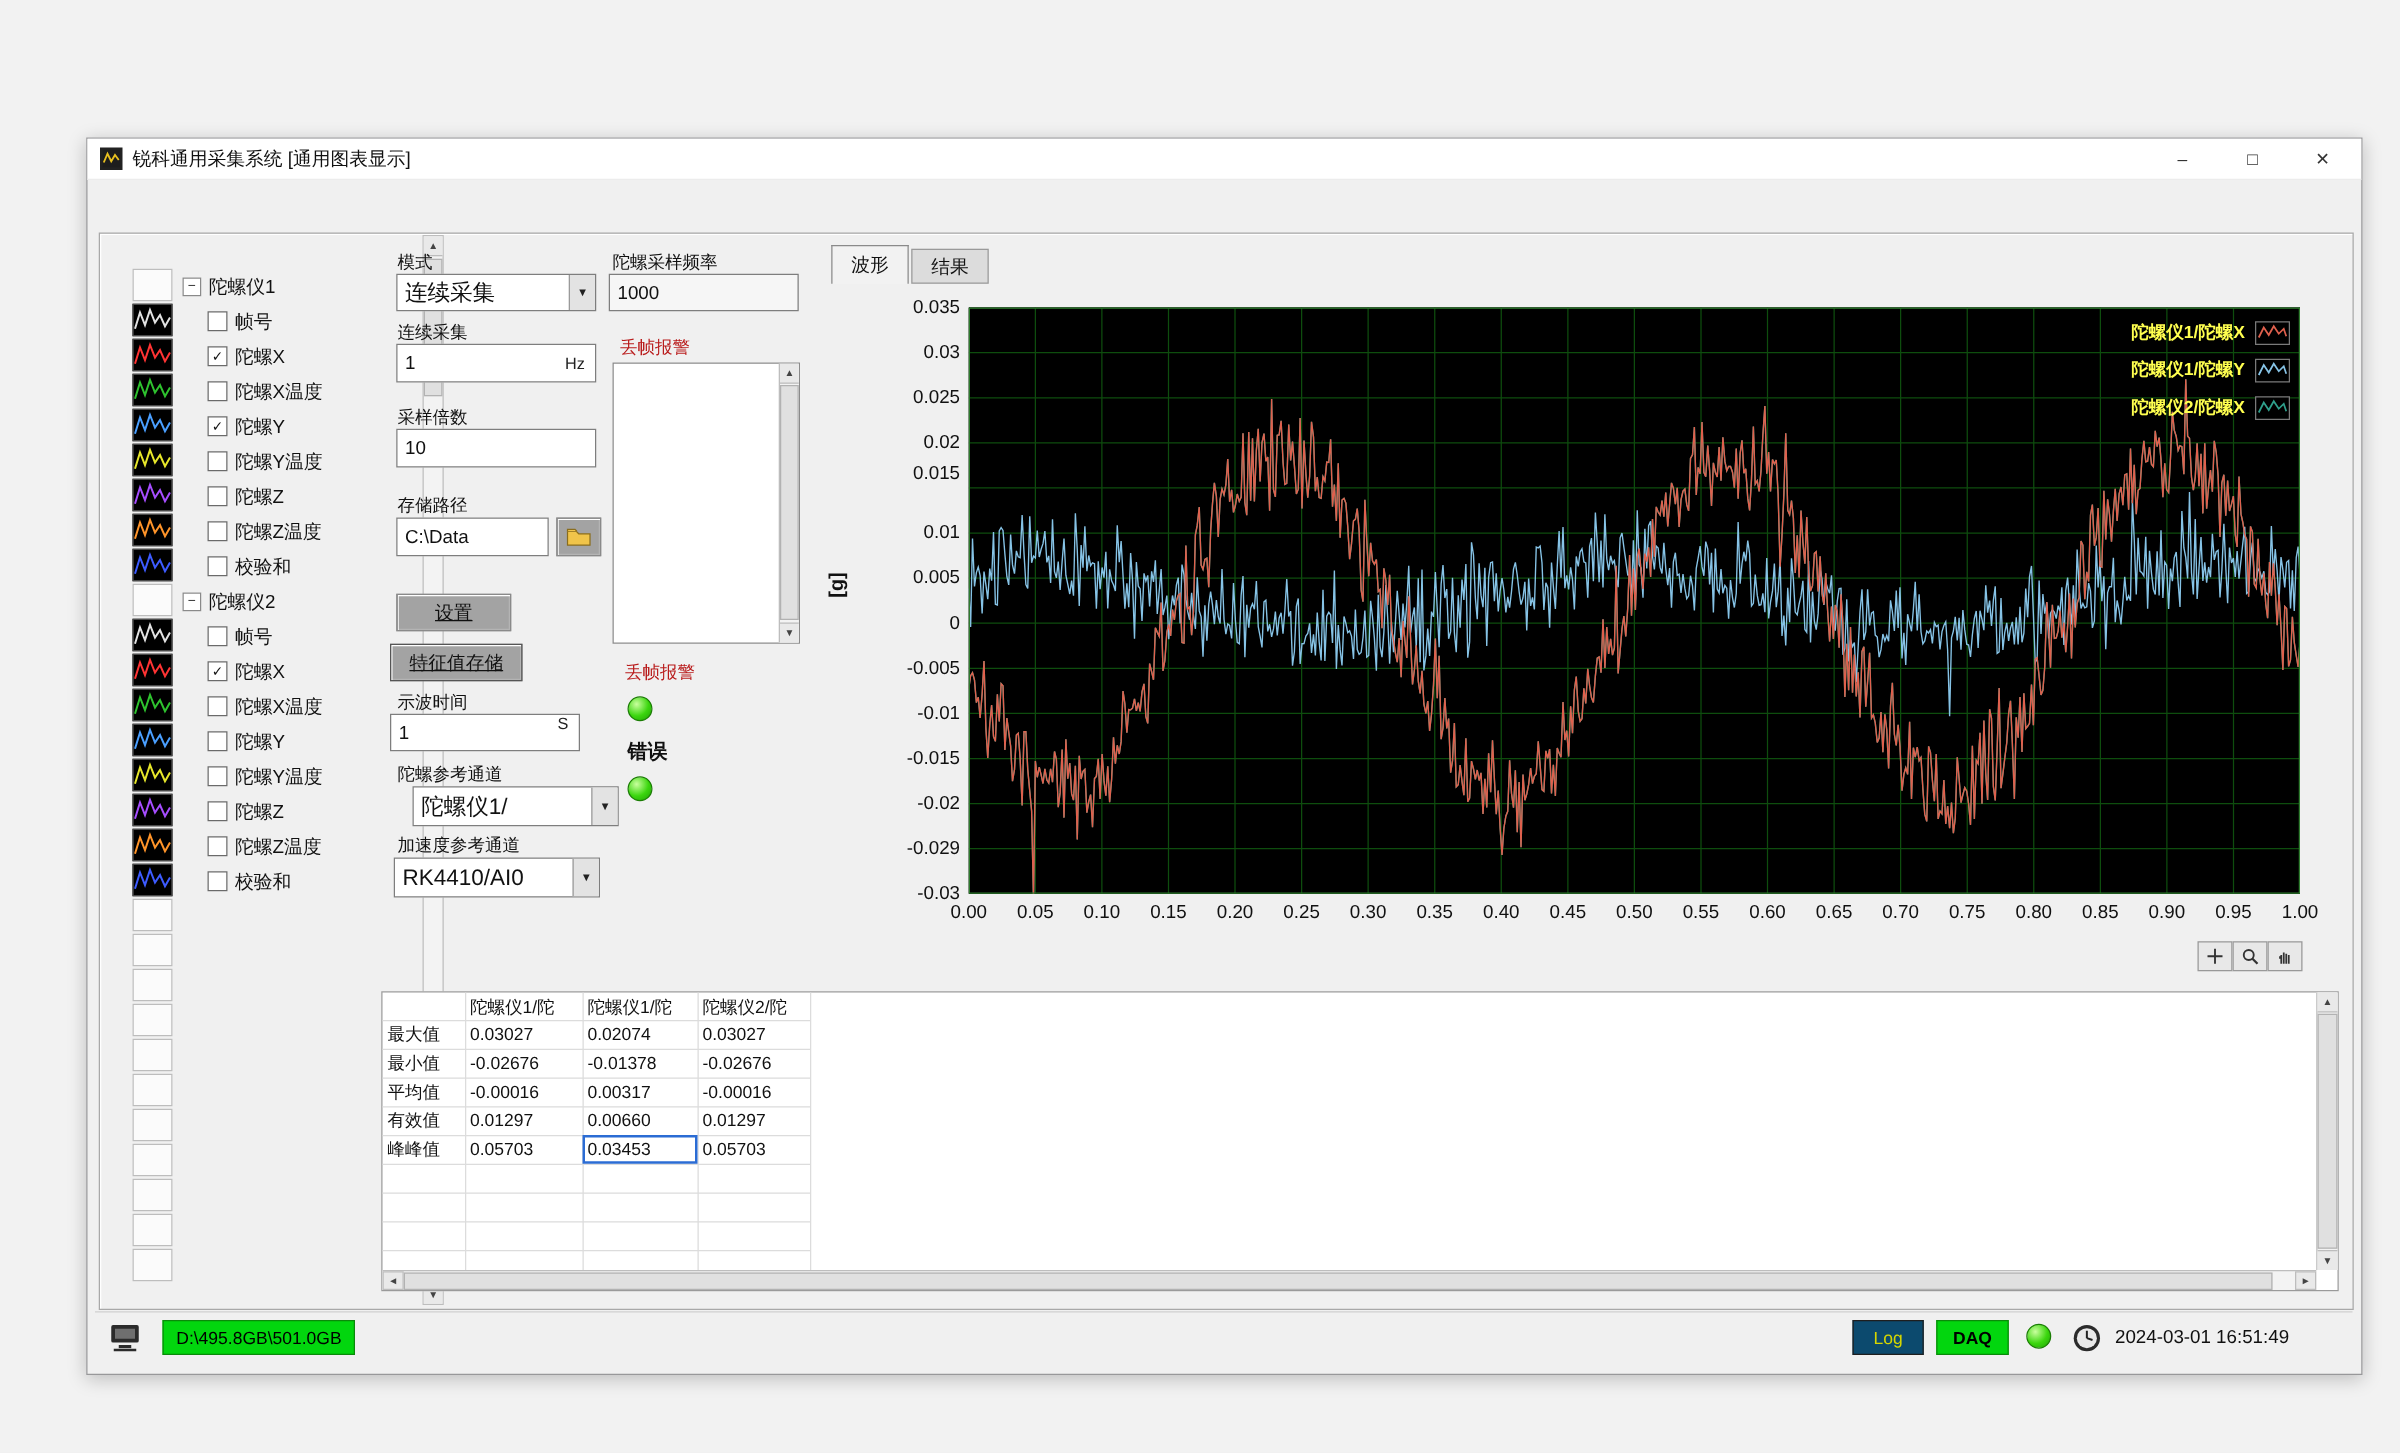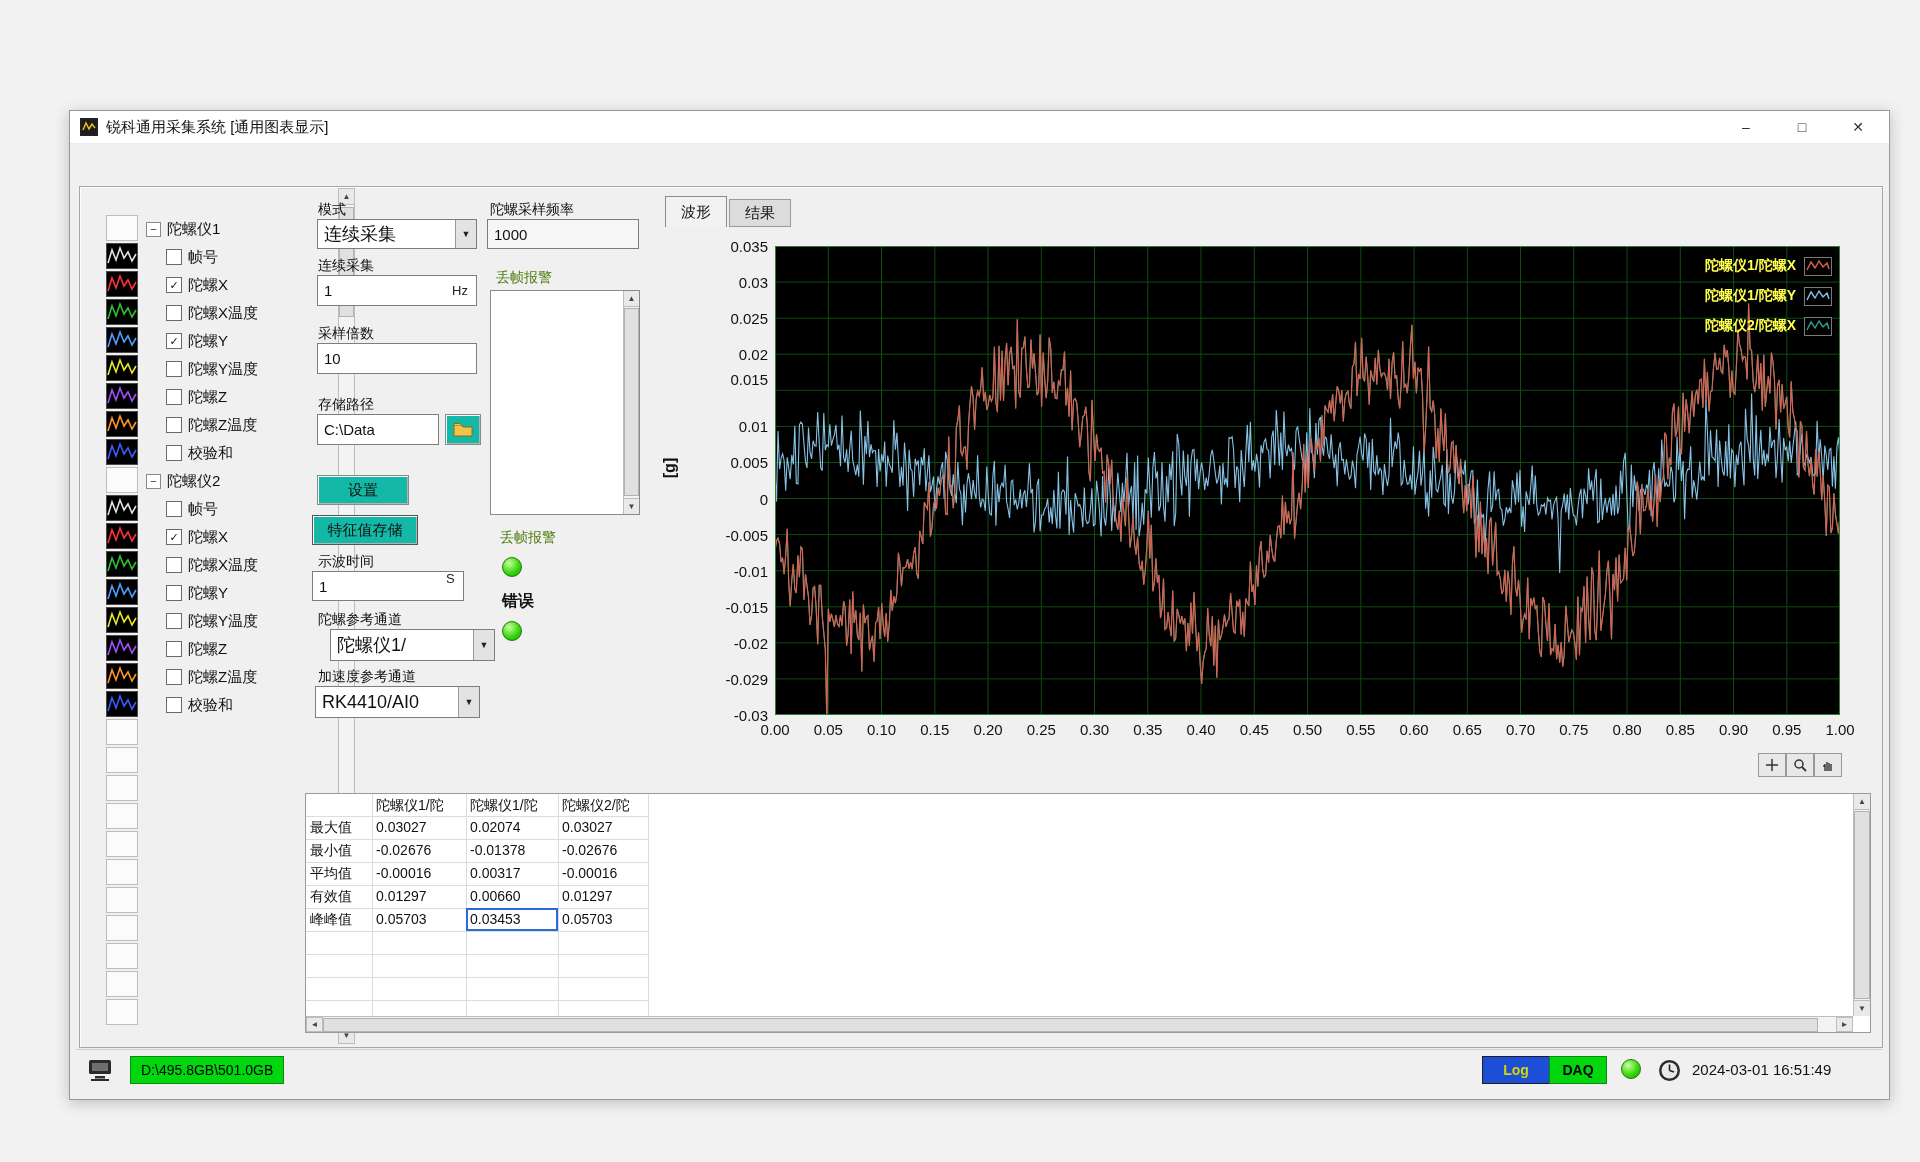--- a/index.html
+++ b/index.html
@@ -37,32 +37,32 @@
   .checkbox{width:14px;height:14px;border:1px solid #6a6a6a;background:#fff;display:inline-flex;
             align-items:center;justify-content:center;font-size:11px;font-weight:bold;color:#111;flex:0 0 auto;}
   .clabel{margin-left:6px;overflow:hidden;text-overflow:clip;}
   .vscroll{position:absolute;background:#f3f3f3;border:1px solid #bdbdbd;box-sizing:border-box;}
   .scroll-arrow{position:absolute;left:0;width:100%;height:16px;background:#e9e9e9;border-bottom:1px solid #bdbdbd;
                 font-size:8px;color:#444;display:flex;align-items:center;justify-content:center;box-sizing:border-box;}
   .scroll-arrow.bottom{bottom:0;border-top:1px solid #bdbdbd;border-bottom:none;}
   .scroll-thumb{position:absolute;left:0;width:100%;background:#e0e0e0;border:1px solid #b2b2b2;box-sizing:border-box;}
   
   .ctl-label{position:absolute;font-size:14px;}
-  .ctl-label.dim{color:#4d7c0f;}
+  .ctl-label.dim{color:#b91c1c;}
   .ctl-label.big{font-size:16px;font-weight:bold;}
   .field-input{position:absolute;background:#fff;border:1px solid #7e7e7e;font-size:15px;
                padding:0 6px;box-sizing:border-box;font-family:inherit;color:#111;}
   .unit{position:absolute;font-size:13px;color:#222;}
   .combo{position:absolute;background:#fff;border:1px solid #7e7e7e;box-sizing:border-box;display:flex;align-items:stretch;}
   .combo-text{flex:1;padding-left:6px;font-size:18px;display:flex;align-items:center;white-space:nowrap;overflow:hidden;}
   .combo-btn{width:20px;background:#e3e3e3;border-left:1px solid #9a9a9a;display:flex;align-items:center;
              justify-content:center;font-size:9px;color:#222;}
-  .btn{position:absolute;background:#14b8a6;border:1px solid #8a8a8a;
+  .btn{position:absolute;background:#a3a3a3;border:1px solid #8a8a8a;
        box-shadow:inset 1px 1px 0 #fff, inset -1px -1px 0 #b4b4b4;font-size:15px;
-       display:flex;align-items:center;justify-content:center;box-sizing:border-box;}
+       display:flex;align-items:center;justify-content:center;box-sizing:border-box;text-decoration:underline;}
   .btn.heavy{border:1px solid #555;}
   .led{position:absolute;width:20px;height:20px;border-radius:50%;
        background:radial-gradient(circle at 35% 30%, #c9ff9e, #3bd60e 55%, #1fa006);
        border:1px solid #1a7d04;box-sizing:border-box;}
   #droplist{position:absolute;left:410px;top:103px;width:150px;height:225px;background:#fff;
             border:1px solid #8a8a8a;box-sizing:border-box;}
   
   .tab{position:absolute;width:62px;display:flex;align-items:center;justify-content:center;
        font-size:15px;box-sizing:border-box;}
   .tab.active{top:9px;height:31px;background:#f2f2f2;border:1px solid #8a8a8a;border-bottom:none;z-index:2;}
@@ -90,22 +90,22 @@
   .gline-h{position:absolute;height:1px;background:#dcdcdc;left:0;}
   .sel-box{position:absolute;border:2px solid #2b6cd4;box-sizing:border-box;background:transparent;}
   .hscroll{position:absolute;background:#f3f3f3;border-top:1px solid #bdbdbd;box-sizing:border-box;}
   .h-arrow{position:absolute;top:0;width:17px;height:100%;background:#e9e9e9;border:1px solid #bdbdbd;
            font-size:8px;color:#444;display:flex;align-items:center;justify-content:center;box-sizing:border-box;}
   .h-thumb{position:absolute;top:1px;height:14px;background:#e0e0e0;border:1px solid #b2b2b2;box-sizing:border-box;}
   
   .statusbar{position:absolute;left:6px;top:938px;width:1806px;height:42px;border-top:1px solid #cfcfcf;}
   #disk-box{position:absolute;left:54px;top:6px;height:28px;background:#02d60e;border:1px solid #0a8a0a;
             color:#000;font-size:14px;display:flex;align-items:center;padding:0 10px;box-sizing:border-box;}
-  #log-btn{position:absolute;left:1406px;top:6px;width:68px;height:28px;background:#1d4ed8;color:#d6d600;
-           font-size:14px;font-weight:bold;display:flex;align-items:center;justify-content:center;
+  #log-btn{position:absolute;left:1406px;top:6px;width:57px;height:28px;background:#0c4a6e;color:#d6d600;
+           font-size:14px;font-weight:normal;display:flex;align-items:center;justify-content:center;
            border:1px solid #1e1e1e;box-sizing:border-box;}
   #daq-btn{position:absolute;left:1473px;top:6px;width:58px;height:28px;background:#02d60e;color:#000;
            font-size:14px;font-weight:bold;display:flex;align-items:center;justify-content:center;
            border:1px solid #0a8a0a;box-sizing:border-box;}
   #status-led{left:1545px;top:9px;}
   #clock-icon{position:absolute;left:1581px;top:8px;}
   #datetime{position:absolute;left:1616px;top:11px;font-size:15px;white-space:nowrap;}
   #disk-icon{position:absolute;left:10px;top:8px;}
 </style>
 </head>

